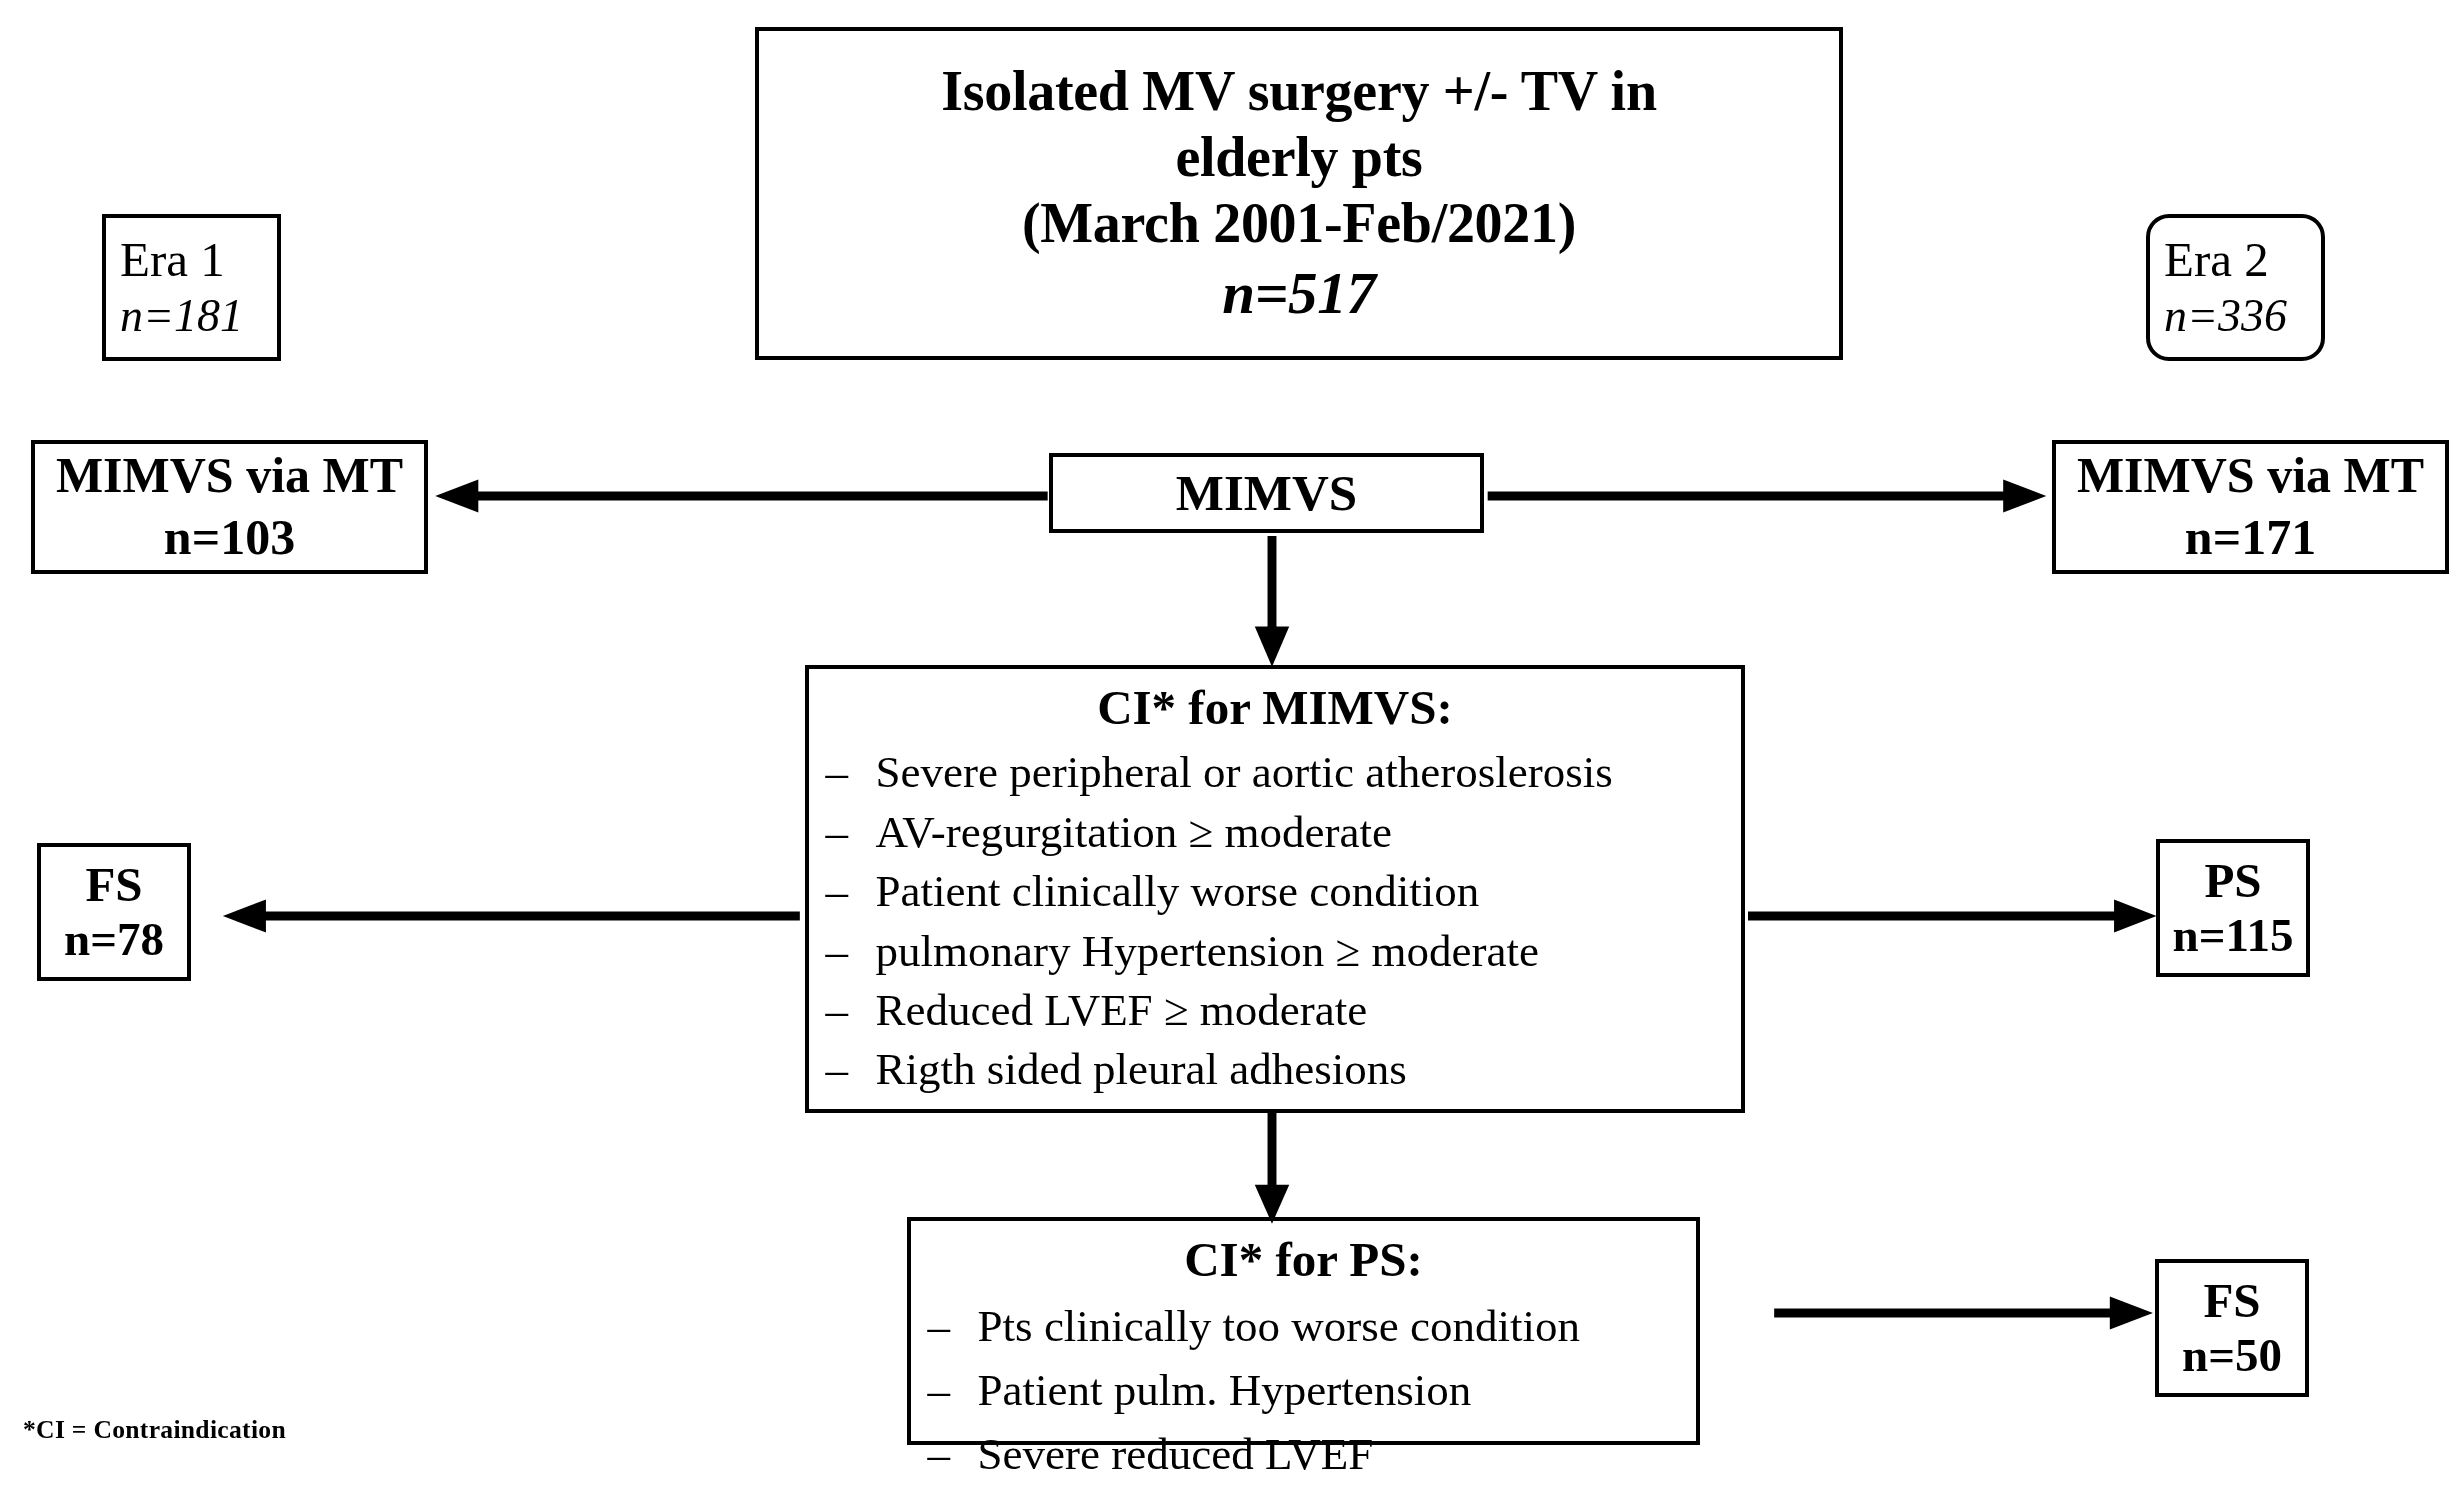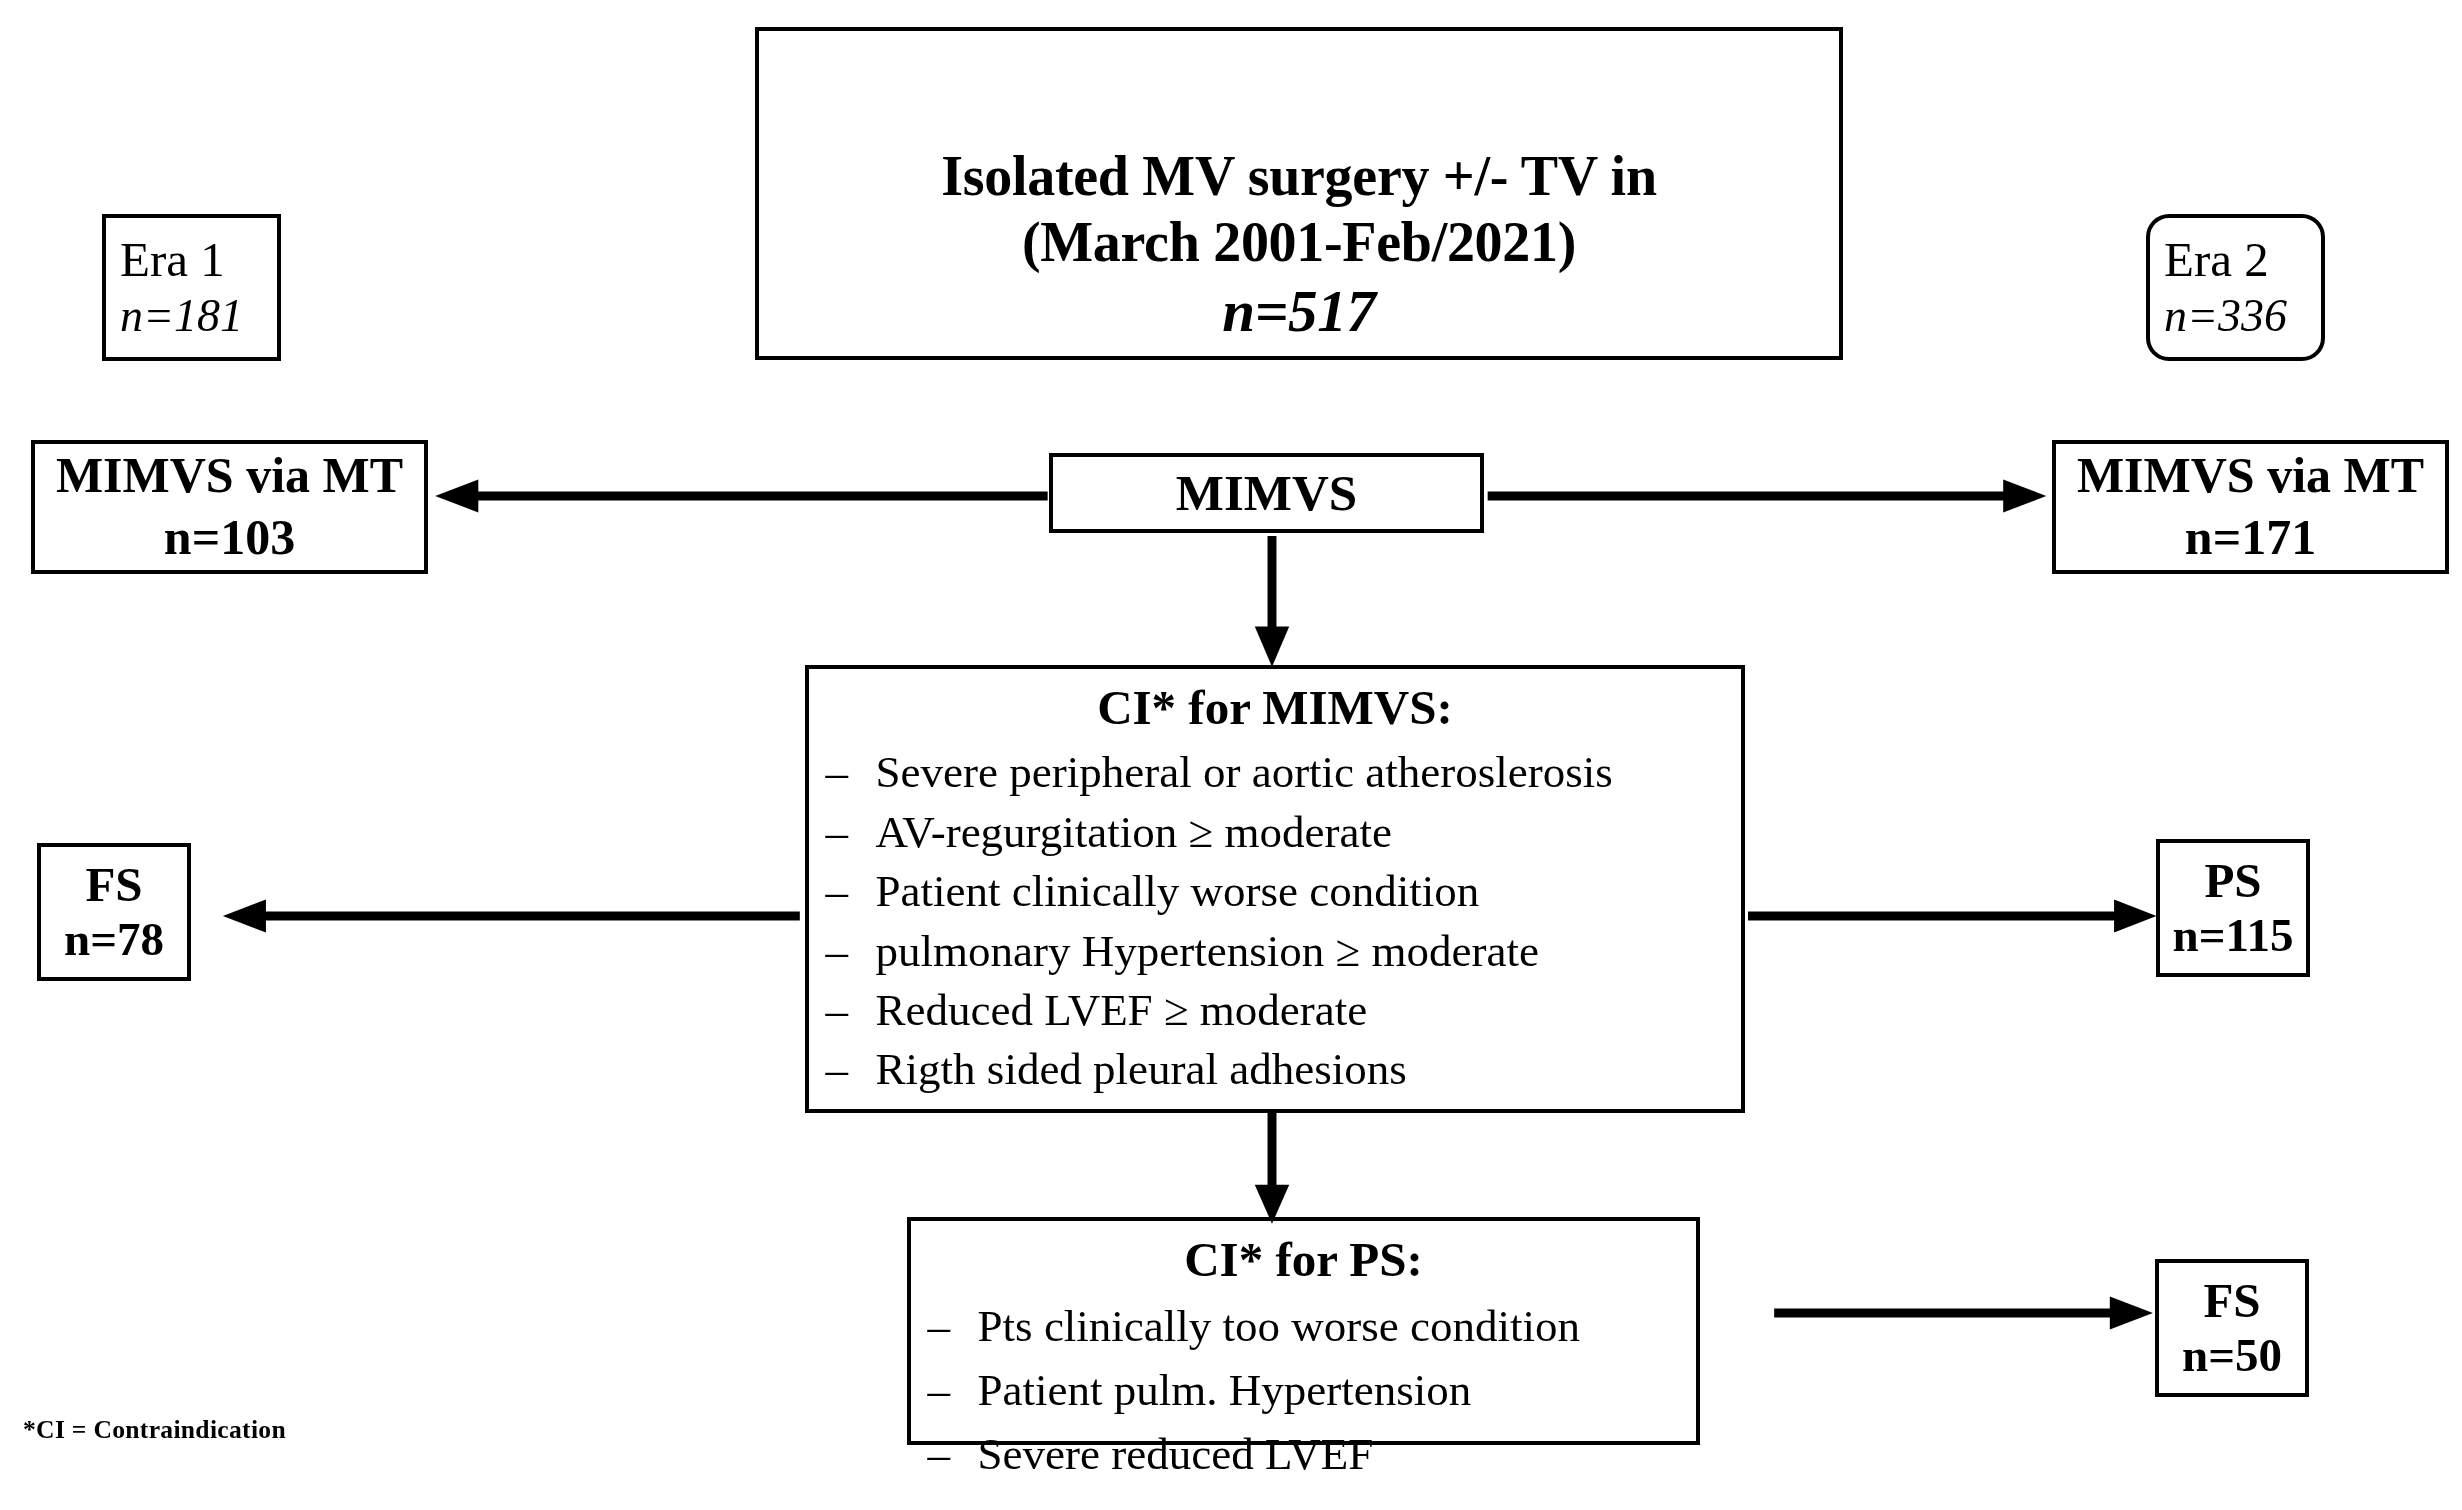--- a/index.html
+++ b/index.html
@@ -30,21 +30,21 @@
     text-align: center;
   }
 
   
   #title-box {
     left: 755px;
     top: 27px;
     width: 1088px;
     height: 333px;
     padding: 9px 9px;
-    justify-content: flex-end;
+    justify-content: center;
   }
   #title-box .tline {
     font-weight: bold;
     font-size: 56px;
     line-height: 1.18;
     letter-spacing: -0.3px;
     white-space: nowrap;
   }
   #title-box .tline.nval {
     font-style: italic;
@@ -207,20 +207,21 @@
     white-space: nowrap;
   }
 </style>
 </head>
 <body>
 
 <div id="canvas">
 
   <div class="box" id="title-box">
     <div class="tline">Isolated MV surgery +/- TV in</div>
+    <div class="tline">elderly pts</div>
     <div class="tline">(March 2001-Feb/2021)</div>
     <div class="tline nval">n=517</div>
   </div>
 
   <div class="box era-box" id="era1-box">
     <div class="era-title">Era 1</div>
     <div class="era-n">n=181</div>
   </div>
 
   <div class="box era-box" id="era2-box">

